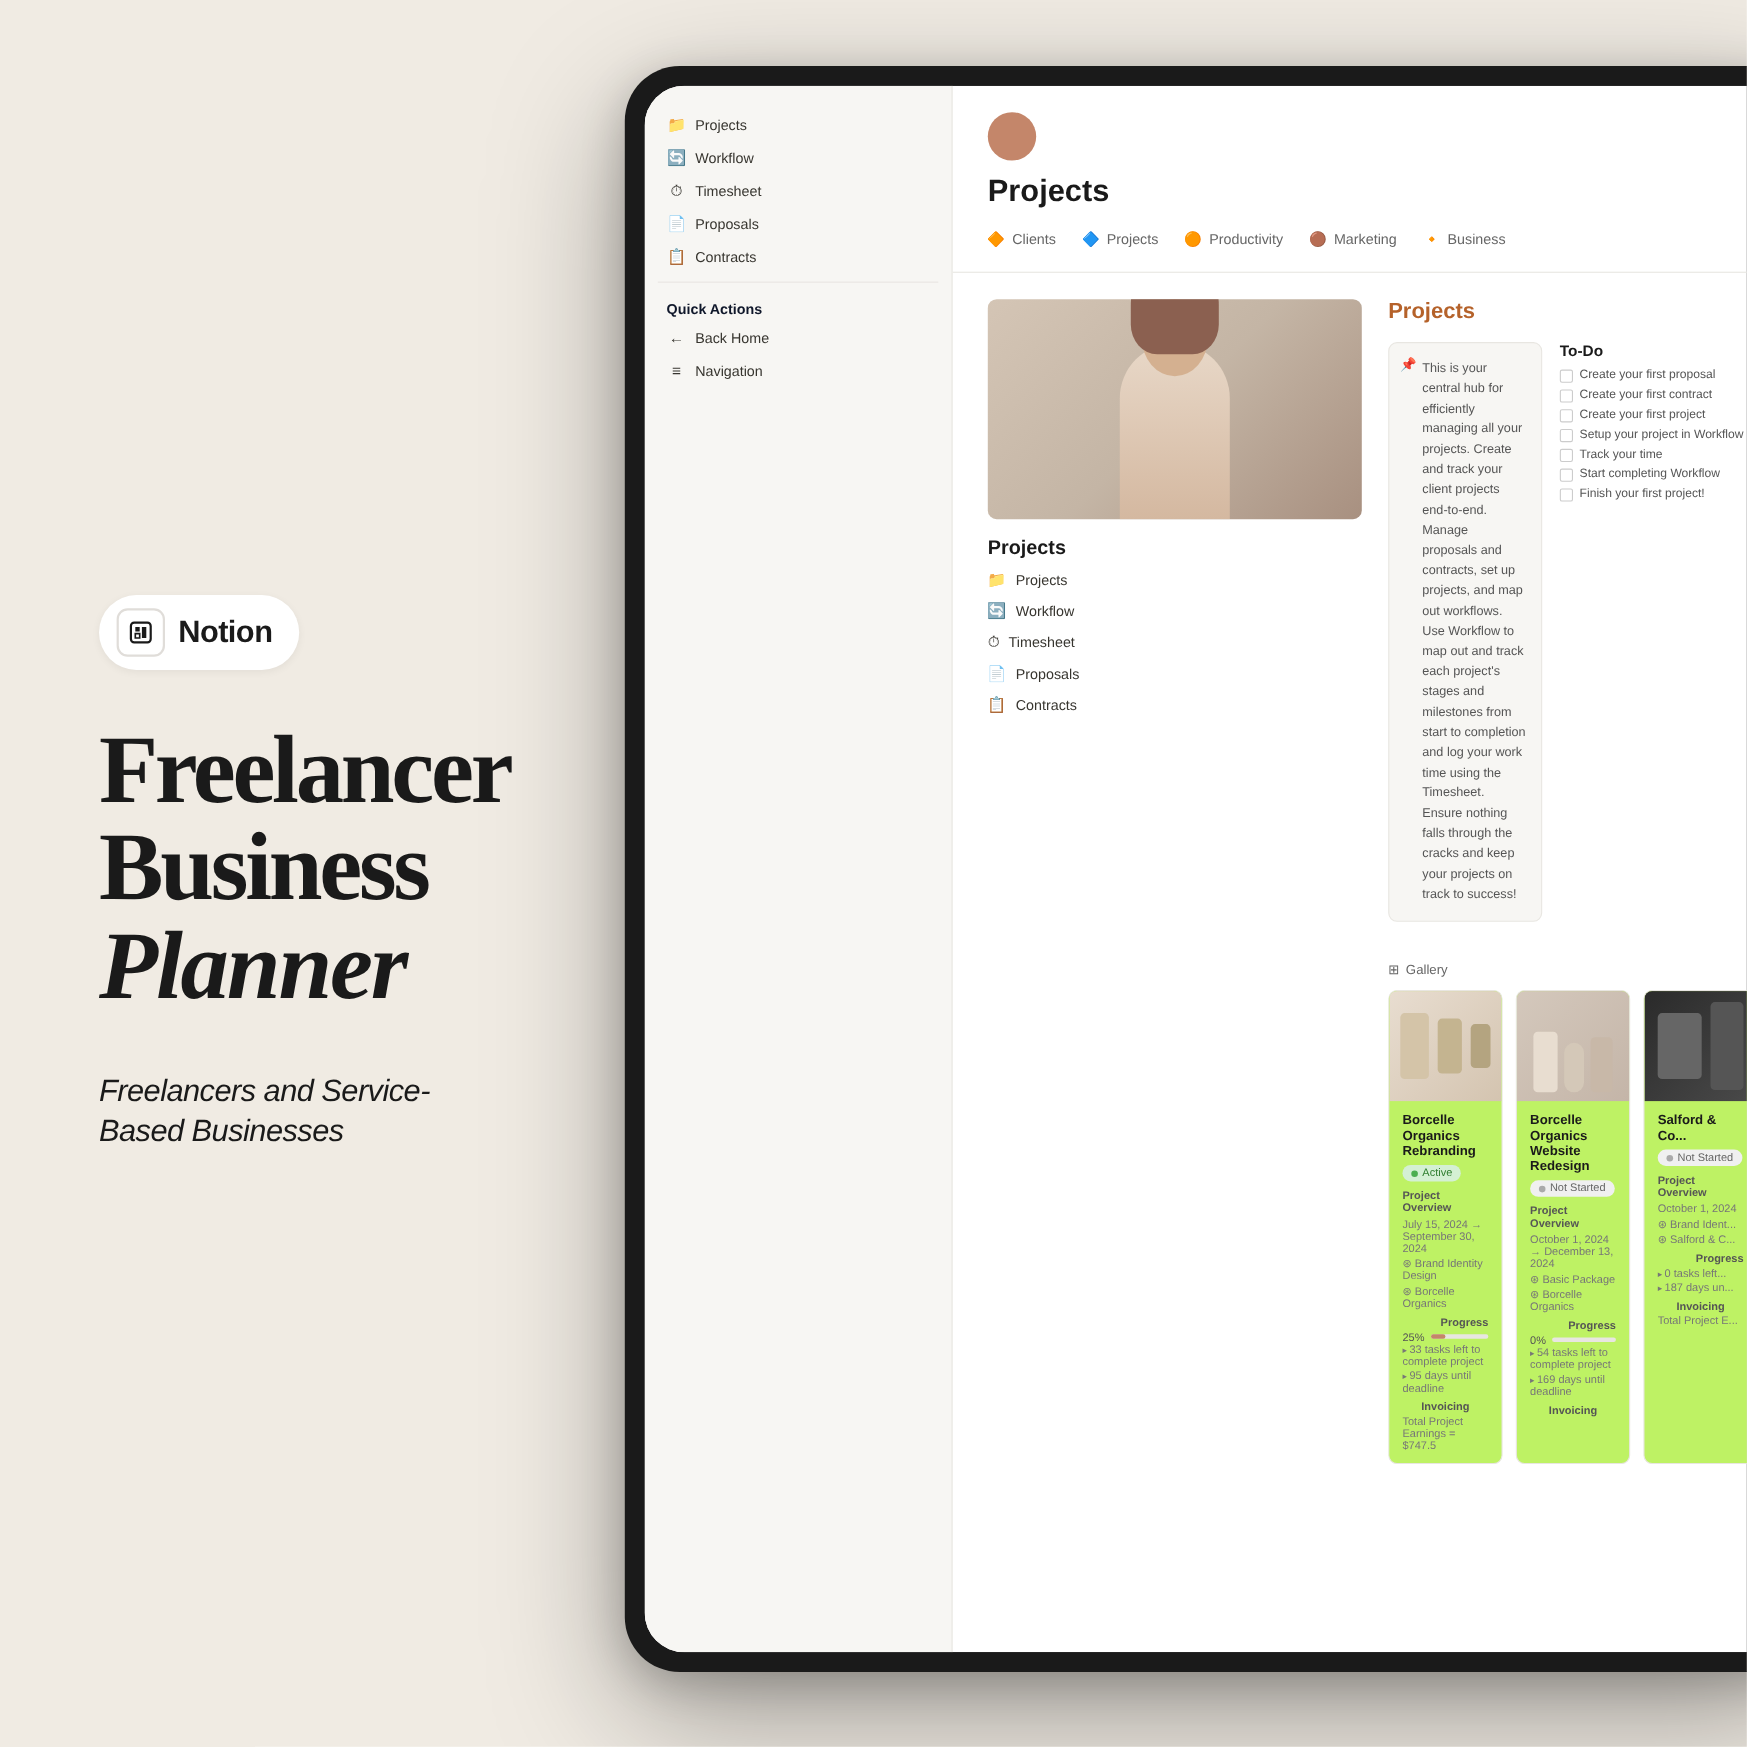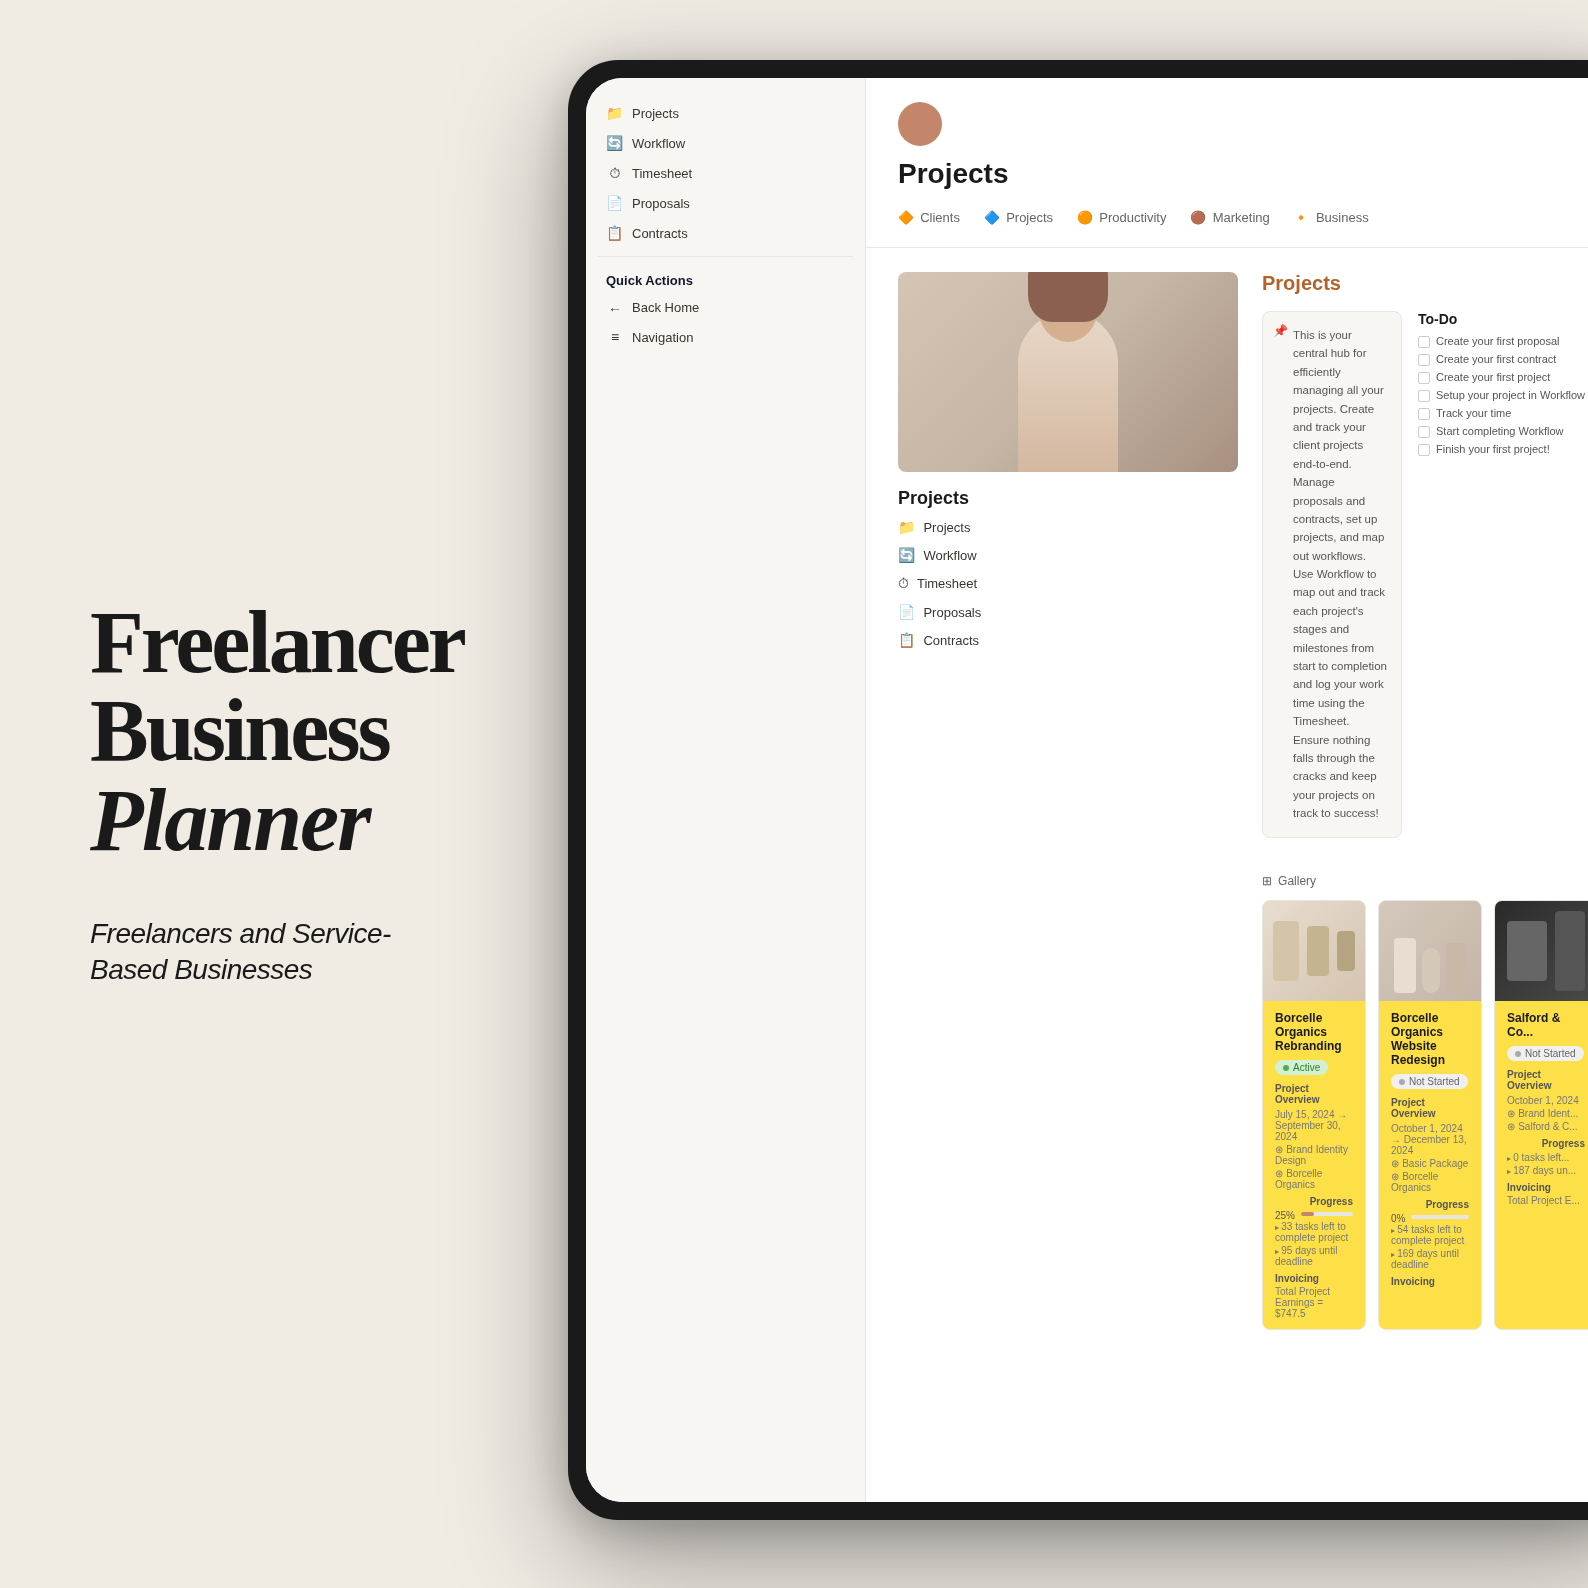--- a/index.html
+++ b/index.html
@@ -342,21 +342,21 @@
 
     .gallery-grid {
       display: flex;
       gap: 12px;
       overflow: hidden;
     }
 
     .gallery-card {
       flex: 1;
       min-width: 0;
-      background: #fde047;
+      background: #bef264;
       border: 1px solid #e8e6e1;
       border-radius: 8px;
       overflow: hidden;
     }
 
     .card-image {
       width: 100%;
       height: 100px;
       object-fit: cover;
     }
@@ -458,37 +458,49 @@
       content: '▸ ';
       font-size: 8px;
     }
 
     .invoicing-label {
       font-size: 10px;
       font-weight: 600;
       color: #555;
       margin-top: 6px;
       margin-bottom: 2px;
+      text-align: center;
     }
 
     .invoicing-value {
       font-size: 10px;
       color: #777;
     }
 
     .desc-todo-layout {
       display: flex;
       gap: 16px;
       margin-bottom: 20px;
     }
   </style>
 </head>
 <body>
 
 <div class="left-panel">
+  <div class="notion-badge">
+    <div class="notion-icon-box">
+      <svg width="24" height="24" viewBox="0 0 24 24" fill="none" xmlns="http://www.w3.org/2000/svg">
+        <rect x="3" y="3" width="18" height="18" rx="3" stroke="#1a1a1a" stroke-width="2" fill="none"></rect>
+        <path d="M7 7h4v4H7z" fill="#1a1a1a"></path>
+        <path d="M13 7h4v10h-4z" fill="#1a1a1a"></path>
+        <path d="M7 13h4v4H7z" fill="none" stroke="#1a1a1a" stroke-width="1.5"></path>
+      </svg>
+    </div>
+    <span class="notion-badge-text">Notion</span>
+  </div>
 
   <div class="main-title">Freelancer</div>
   <div class="main-title">Business</div>
   <div class="main-title-italic">Planner</div>
 
   <div class="subtitle">Freelancers and Service-Based Businesses</div>
 </div>
 
 <div class="right-panel">
   <div class="tablet-outer">

